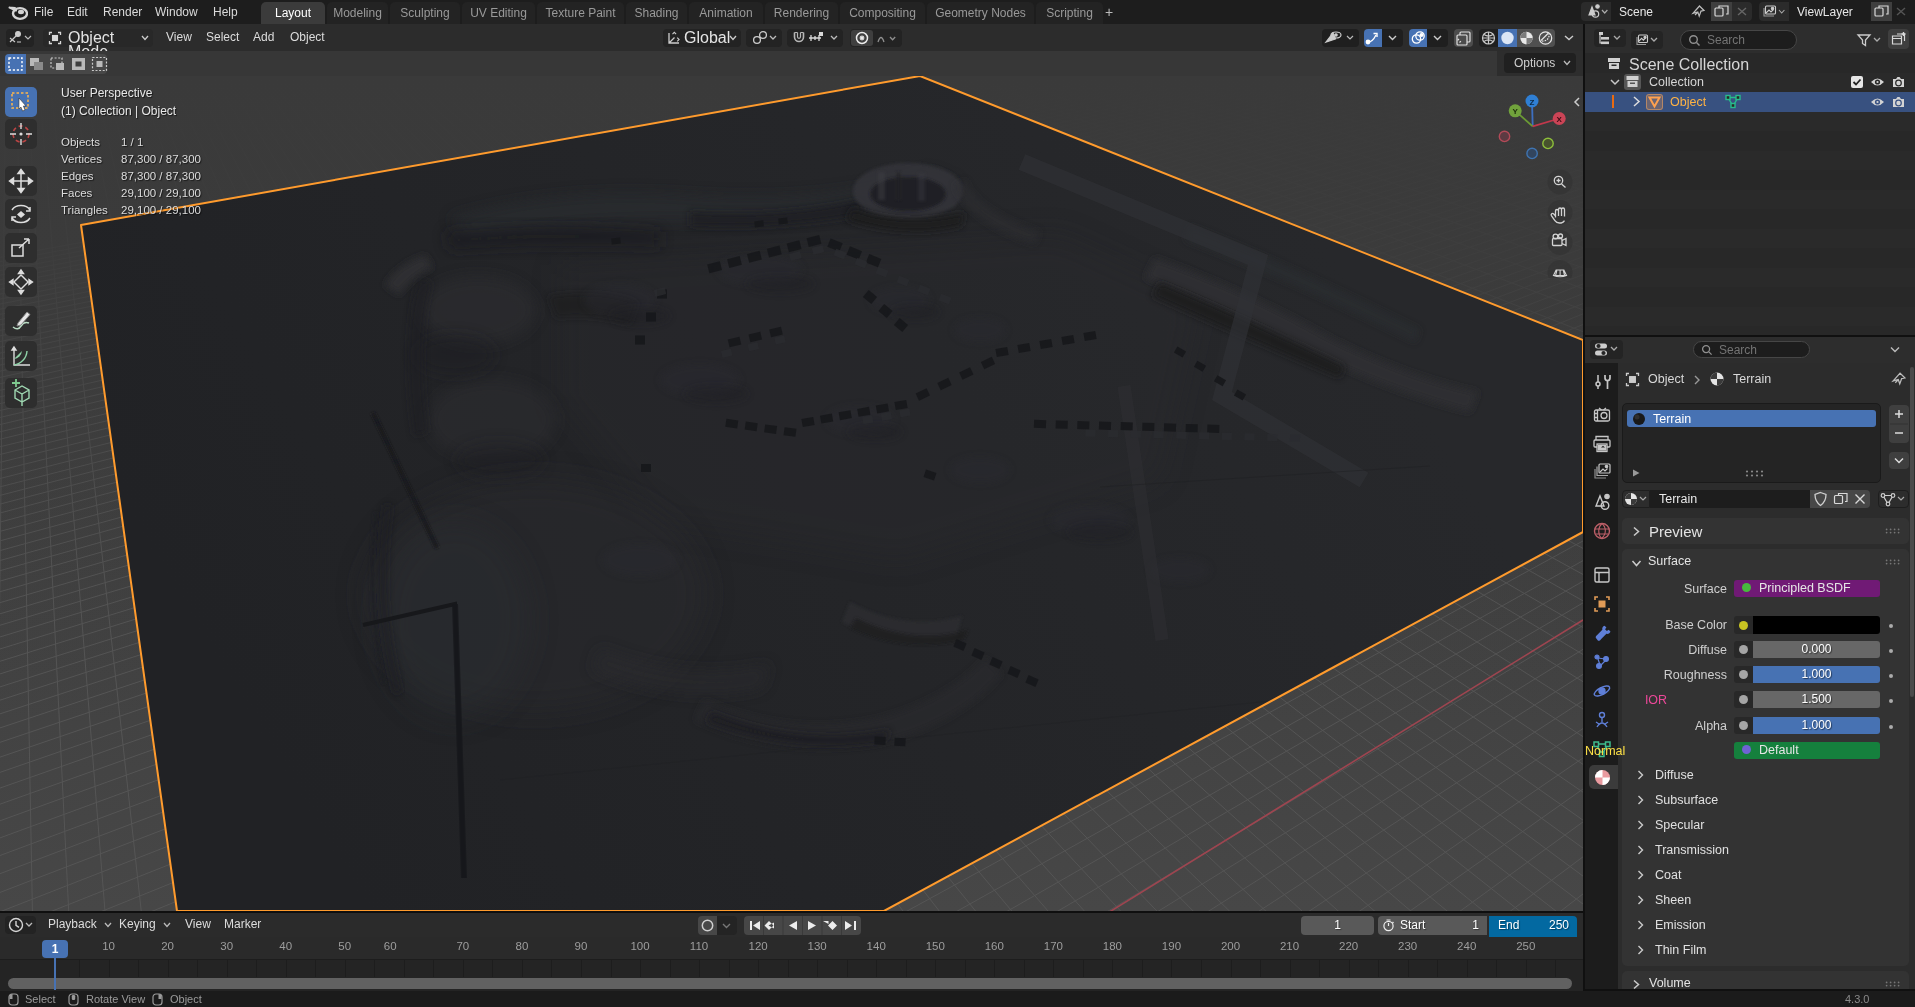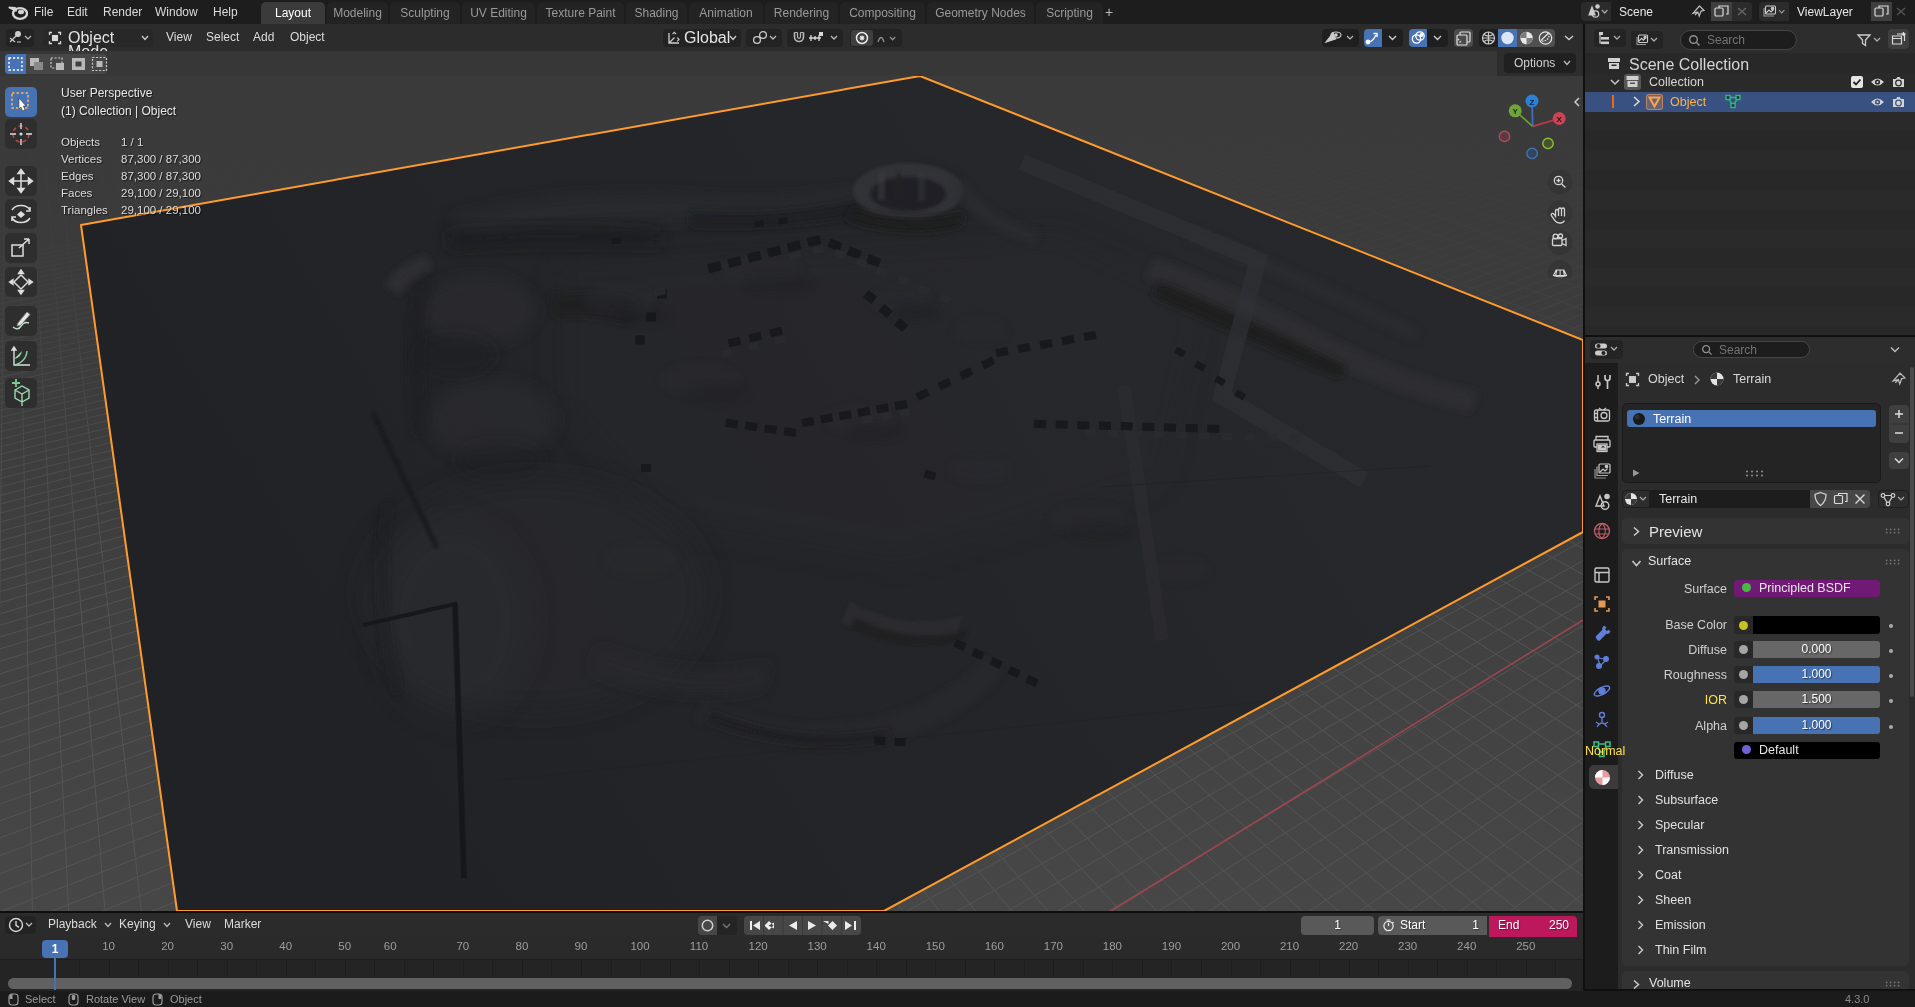--- a/index.html
+++ b/index.html
@@ -816,21 +816,21 @@
     <div class="abs" style="left:1378px;top:3px;width:109px;height:19px;background:#595959;border-radius:4px 0 0 4px;color:#fff;font-size:12px">
       <svg style="position:absolute;left:4px;top:3px" width="13" height="13" viewBox="0 0 13 13">
             <g stroke="#eee" fill="none" stroke-width="1.2">
               <circle cx="6.5" cy="7" r="4.6"></circle>
               <path d="M6.5 7 V4 M4.5 1 h4 M10.5 3 l1 1"></path>
             </g>
           </svg>
       <span style="position:absolute;left:22px;top:2px;text-shadow:1px 1px 1px rgba(0,0,0,.4)">Start</span>
       <span style="position:absolute;right:8px;top:2px;text-shadow:1px 1px 1px rgba(0,0,0,.4)">1</span>
     </div>
-    <div class="abs" style="left:1489px;top:3px;width:88px;height:33px;background:#be185d;border-radius:0 4px 4px 0;color:#fff;font-size:12px">
+    <div class="abs" style="left:1489px;top:3px;width:88px;height:33px;background:#0369a1;border-radius:0 4px 4px 0;color:#fff;font-size:12px">
       <span style="position:absolute;left:9px;top:2px;text-shadow:1px 1px 1px rgba(0,0,0,.4)">End</span>
       <span style="position:absolute;right:8px;top:2px;text-shadow:1px 1px 1px rgba(0,0,0,.4)">250</span>
     </div>
   </div>
 
   <div class="abs" style="left:0;top:26px;width:1583px;height:22px;background:#2a2a2a" id="ruler">
         <div class="abs" style="left:88.545px;top:3px;width:40px;text-align:center;color:#9d9d9d;font-size:11.5px">10</div>
         <div class="abs" style="left:147.595px;top:3px;width:40px;text-align:center;color:#9d9d9d;font-size:11.5px">20</div>
         <div class="abs" style="left:206.645px;top:3px;width:40px;text-align:center;color:#9d9d9d;font-size:11.5px">30</div>
         <div class="abs" style="left:265.695px;top:3px;width:40px;text-align:center;color:#9d9d9d;font-size:11.5px">40</div>
@@ -1379,34 +1379,34 @@
           <span style="position:absolute;left:5px;top:4px;width:9px;height:9px;border-radius:5px;background:#a5a5a5"></span>
         </div>
         <div class="slider" style="left:168px;top:304px;width:127px;background:#676767;border-radius:0 3px 3px 0">0.000</div>
         <div class="abs" style="left:304px;top:312px;width:4px;height:4px;border-radius:2px;background:#ababab"></div>
         <div class="abs" style="left:0;top:331px;width:142px;text-align:right;color:#cfcfcf;font-size:12.5px">Roughness</div>
         <div class="abs" style="left:149px;top:329px;width:19px;height:17px;background:#282828;border-radius:3px 0 0 3px">
           <span style="position:absolute;left:5px;top:4px;width:9px;height:9px;border-radius:5px;background:#a5a5a5"></span>
         </div>
         <div class="slider" style="left:168px;top:329px;width:127px;background:#4772b3;border-radius:0 3px 3px 0">1.000</div>
         <div class="abs" style="left:304px;top:337px;width:4px;height:4px;border-radius:2px;background:#ababab"></div>
-        <div class="abs" style="left:0;top:356px;width:142px;text-align:right;color:#fde047;font-size:12.5px">IOR</div>
+        <div class="abs" style="left:0;top:356px;width:142px;text-align:center;color:#ec4899;font-size:12.5px">IOR</div>
         <div class="abs" style="left:149px;top:354px;width:19px;height:17px;background:#282828;border-radius:3px 0 0 3px">
           <span style="position:absolute;left:5px;top:4px;width:9px;height:9px;border-radius:5px;background:#a5a5a5"></span>
         </div>
         <div class="slider" style="left:168px;top:354px;width:127px;background:#676767;border-radius:0 3px 3px 0">1.500</div>
         <div class="abs" style="left:304px;top:362px;width:4px;height:4px;border-radius:2px;background:#ababab"></div>
         <div class="abs" style="left:0;top:382px;width:142px;text-align:right;color:#cfcfcf;font-size:12.5px">Alpha</div>
         <div class="abs" style="left:149px;top:380px;width:19px;height:17px;background:#282828;border-radius:3px 0 0 3px">
           <span style="position:absolute;left:5px;top:4px;width:9px;height:9px;border-radius:5px;background:#a5a5a5"></span>
         </div>
         <div class="slider" style="left:168px;top:380px;width:127px;background:#4772b3;border-radius:0 3px 3px 0">1.000</div>
         <div class="abs" style="left:304px;top:388px;width:4px;height:4px;border-radius:2px;background:#ababab"></div>
         <div class="abs" style="left:0;top:407px;width:142px;text-align:left;color:#fde047;font-size:12.5px">Normal</div>
-        <div class="abs" style="left:149px;top:405px;width:146px;height:17px;background:#000000;border-radius:3px">
+        <div class="abs" style="left:149px;top:405px;width:146px;height:17px;background:#15803d;border-radius:3px">
           <span style="position:absolute;left:8px;top:3px;width:9px;height:9px;border-radius:5px;background:#6f63d4"></span>
           <span style="position:absolute;left:25px;top:1px;color:#e6e6e6;font-size:12.5px">Default</span>
         </div>
         <svg class="abs" style="left:52px;top:433px" width="8" height="10" viewBox="0 0 8 10">
           <path d="M1.5 1 l4 4 -4 4" stroke="#ccc" fill="none" stroke-width="1.4"></path>
         </svg>
         <div class="abs" style="left:70px;top:431px;color:#e0e0e0;font-size:12.5px">Diffuse</div>
         <svg class="abs" style="left:52px;top:458px" width="8" height="10" viewBox="0 0 8 10">
           <path d="M1.5 1 l4 4 -4 4" stroke="#ccc" fill="none" stroke-width="1.4"></path>
         </svg>

